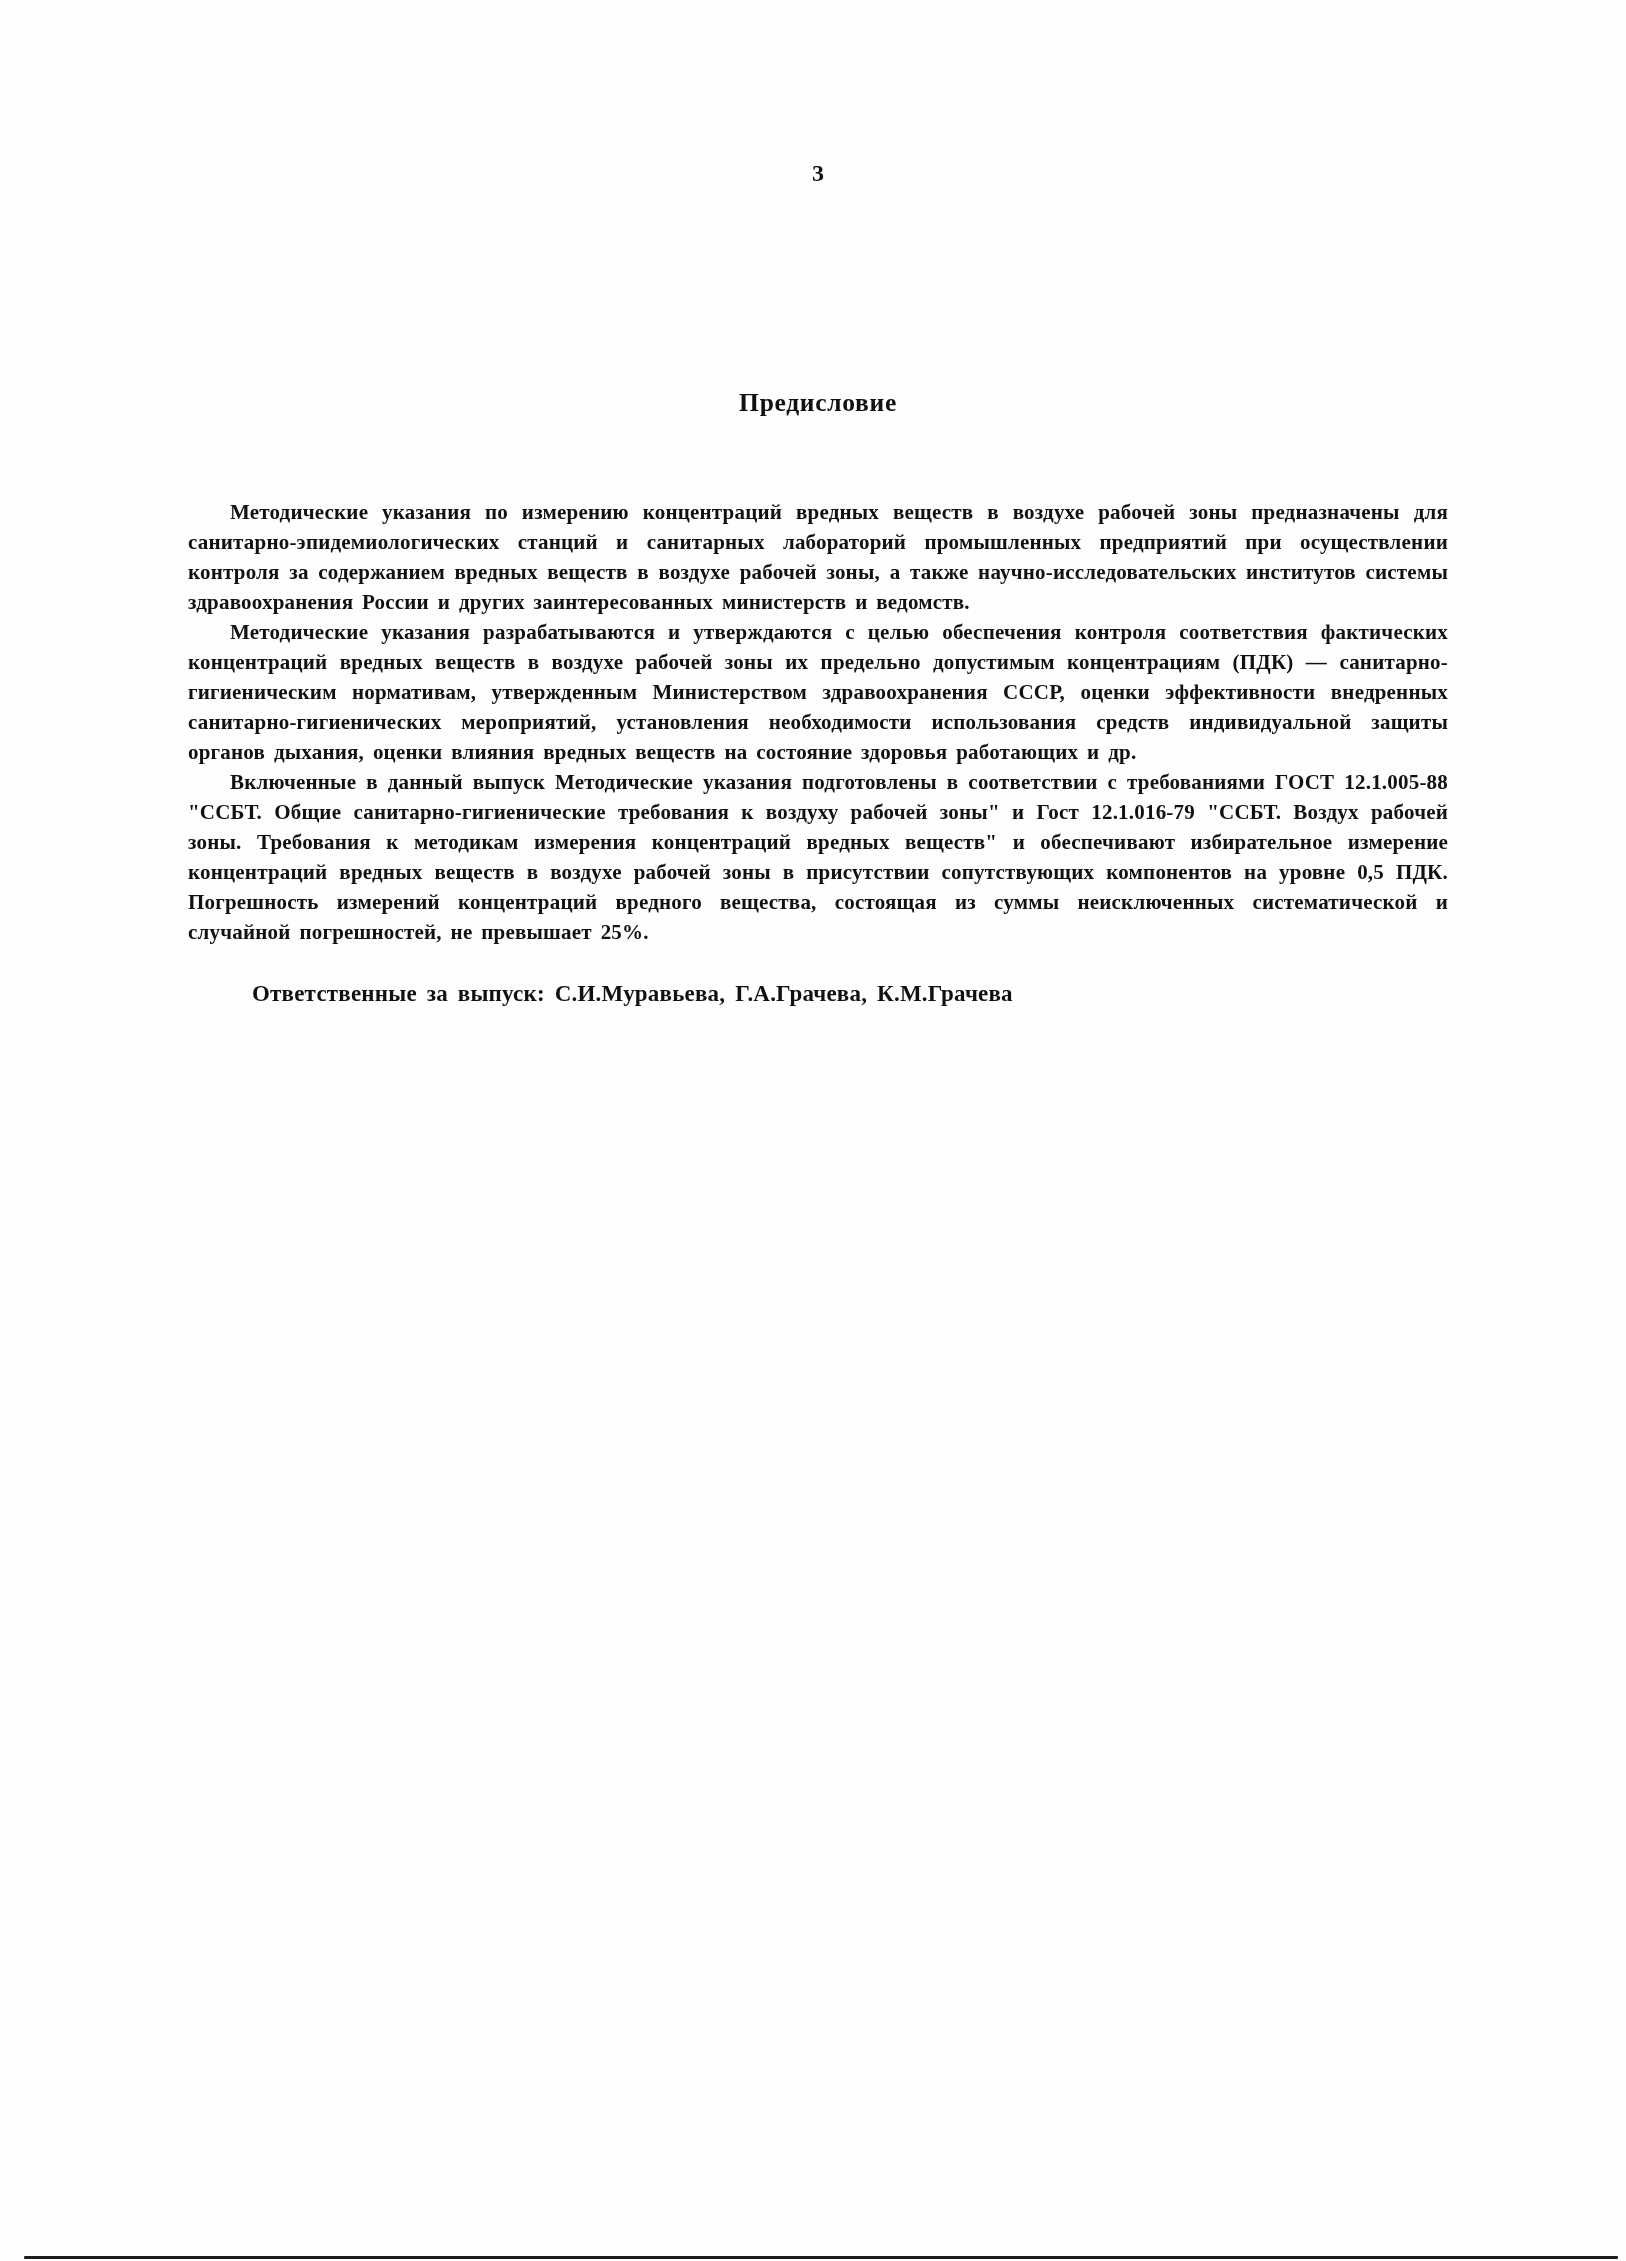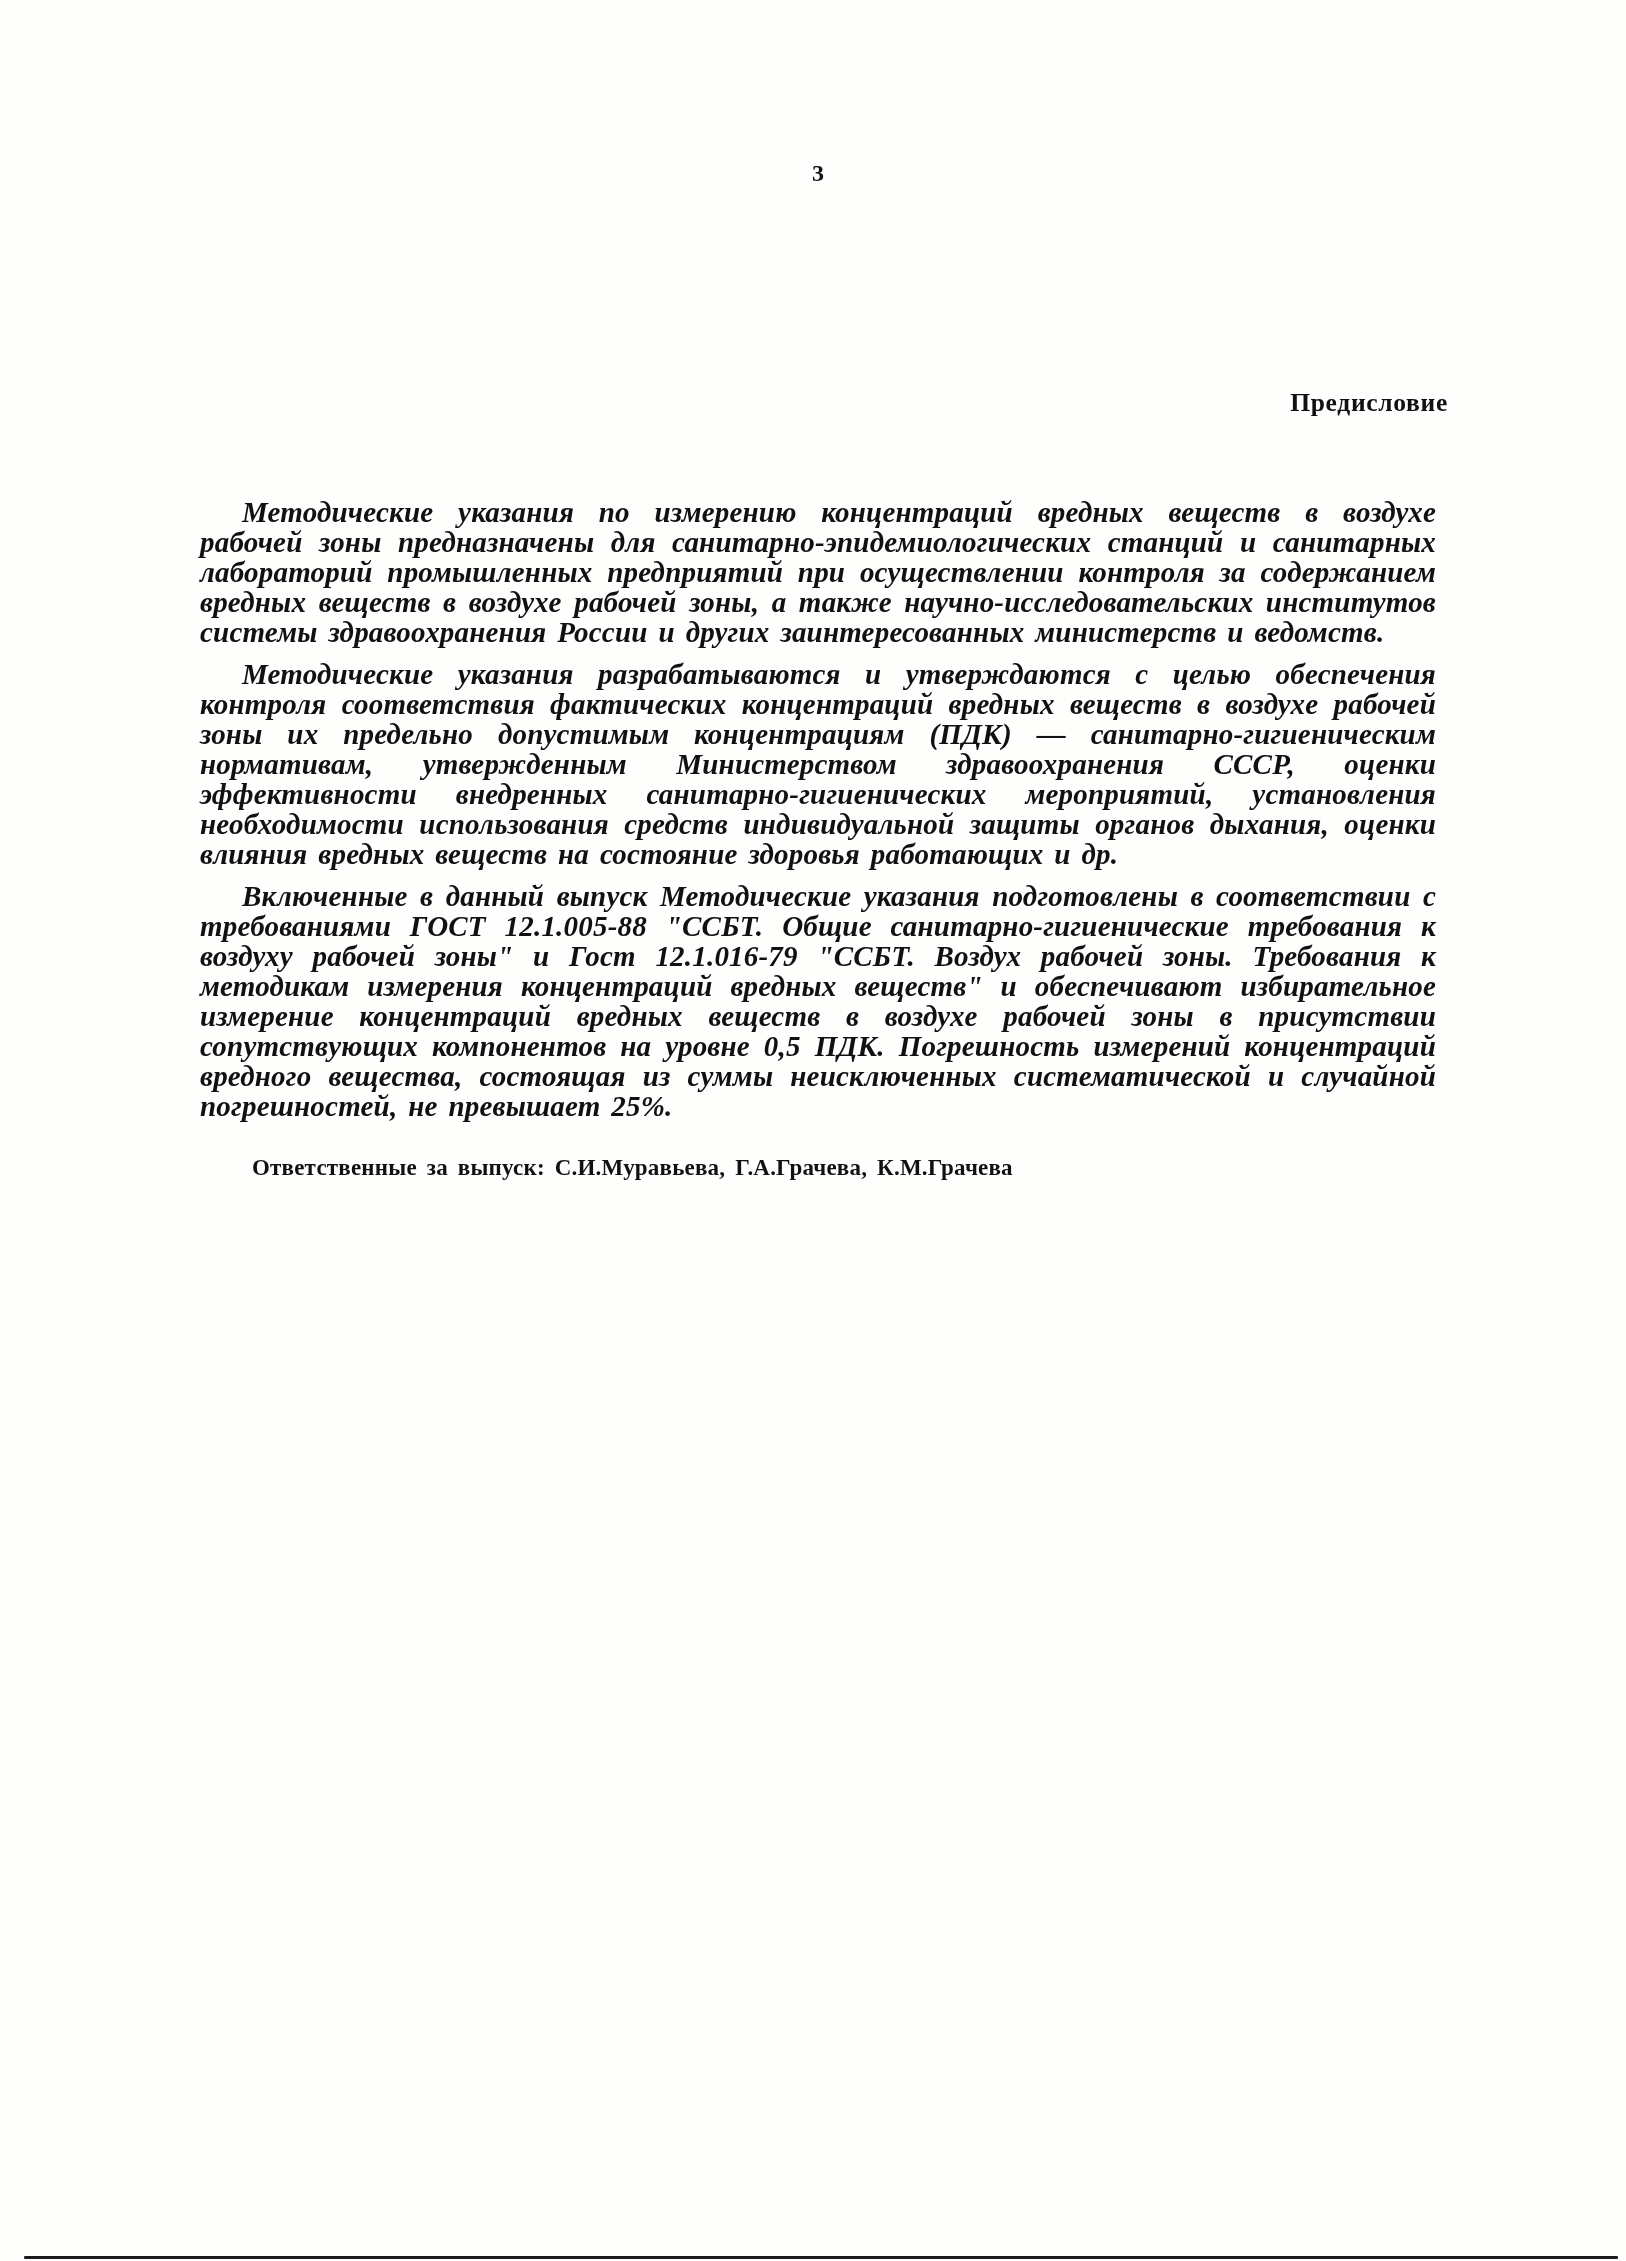--- a/index.html
+++ b/index.html
@@ -23,38 +23,37 @@
     top: 0;
   }
   .page-number {
     padding-top: 160px;
     text-align: center;
     font-size: 24px;
     font-weight: bold;
   }
   .doc-title {
     margin-top: 201px;
-    text-align: right;
+    text-align: center;
     font-size: 25.5px;
     font-weight: bold;
     letter-spacing: 0.7px;
   }
   .paragraphs {
     margin-top: 79px;
   }
   .paragraphs p {
-    margin: 12px;
-    font-size: 29px;
+    margin: 0;
+    font-size: 21px;
     line-height: 30px;
     font-weight: bold;
     text-align: justify;
     text-indent: 42px;
     word-spacing: 3.4px;
     letter-spacing: 0.2px;
-    font-style: italic;
   }
   .responsible {
     margin-top: 32px;
     font-size: 23px;
     line-height: 30px;
     font-weight: bold;
     text-indent: 64px;
     word-spacing: 4px;
     letter-spacing: 0.2px;
   }

